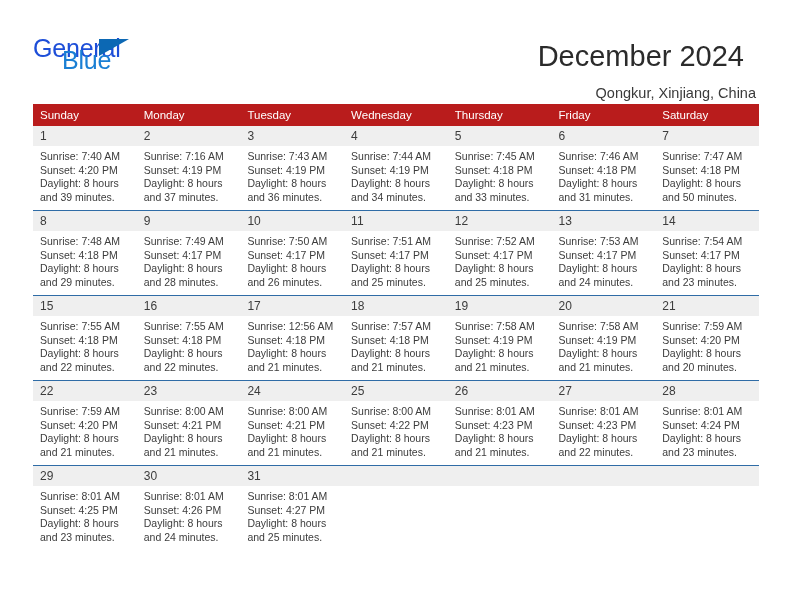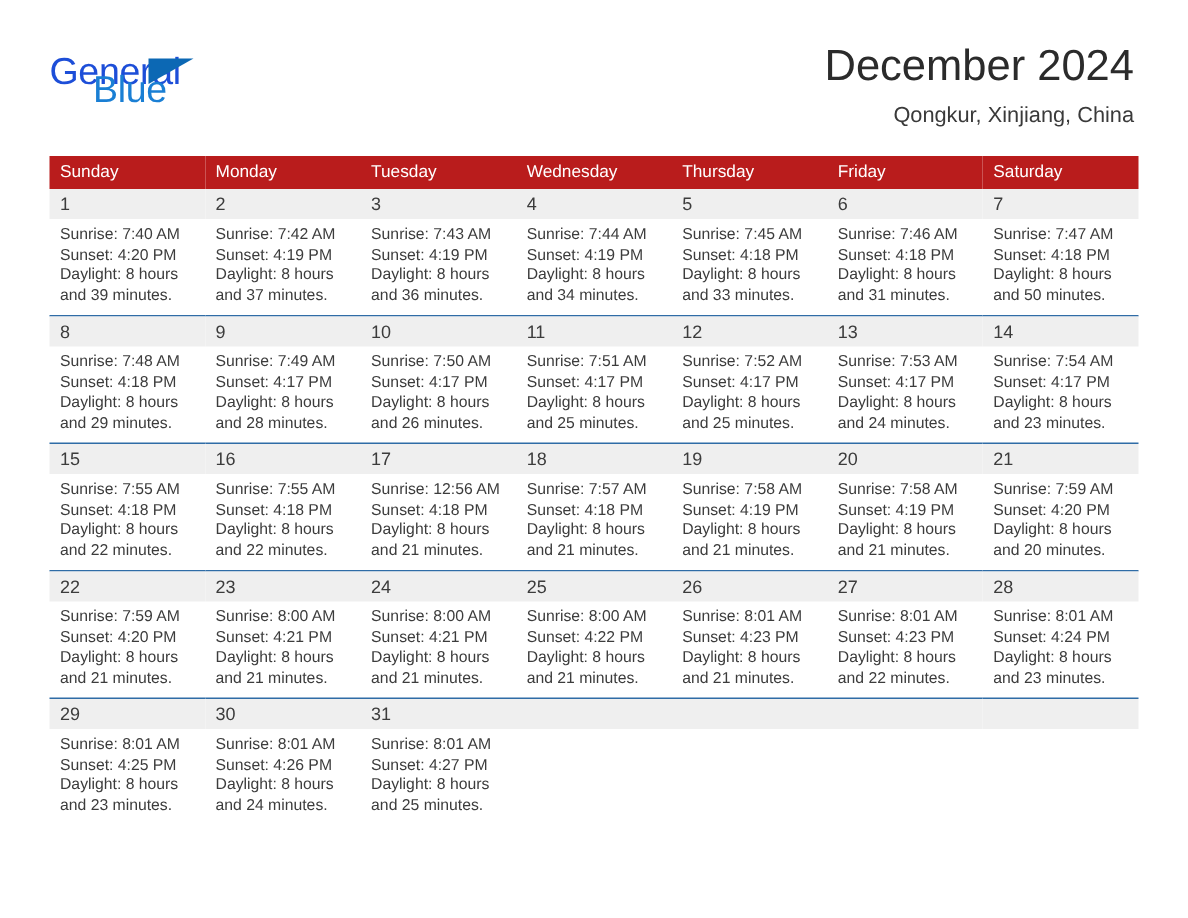--- a/index.html
+++ b/index.html
@@ -65,21 +65,21 @@
     position: absolute;
     right: 36px;
     top: 28px;
     text-align: right;
   }
   .cal-title {
     font-size: 29px;
     color: #2b2b2b;
     font-weight: normal;
     line-height: 1.15;
-    margin: 0;
+    margin: 12px;
     letter-spacing: 0px;
   }
   .cal-subtitle {
     font-size: 14.5px;
     color: #3a3a3a;
     margin-top: 8px;
     line-height: 1.2;
   }
 
   
@@ -181,21 +181,21 @@
           <div>Sunset: 4:20 PM</div>
           <div>Daylight: 8 hours</div>
           <div>and 39 minutes.</div>
         </div>
       </div>
         </td>
       <td>
           <div class="daycell">
         <div class="daynum">2</div>
         <div class="daylines">
-          <div>Sunrise: 7:42 AM</div>
+          <div>Sunrise: 7:16 AM</div>
           <div>Sunset: 4:19 PM</div>
           <div>Daylight: 8 hours</div>
           <div>and 37 minutes.</div>
         </div>
       </div>
         </td>
       <td>
           <div class="daycell">
         <div class="daynum">3</div>
         <div class="daylines">

